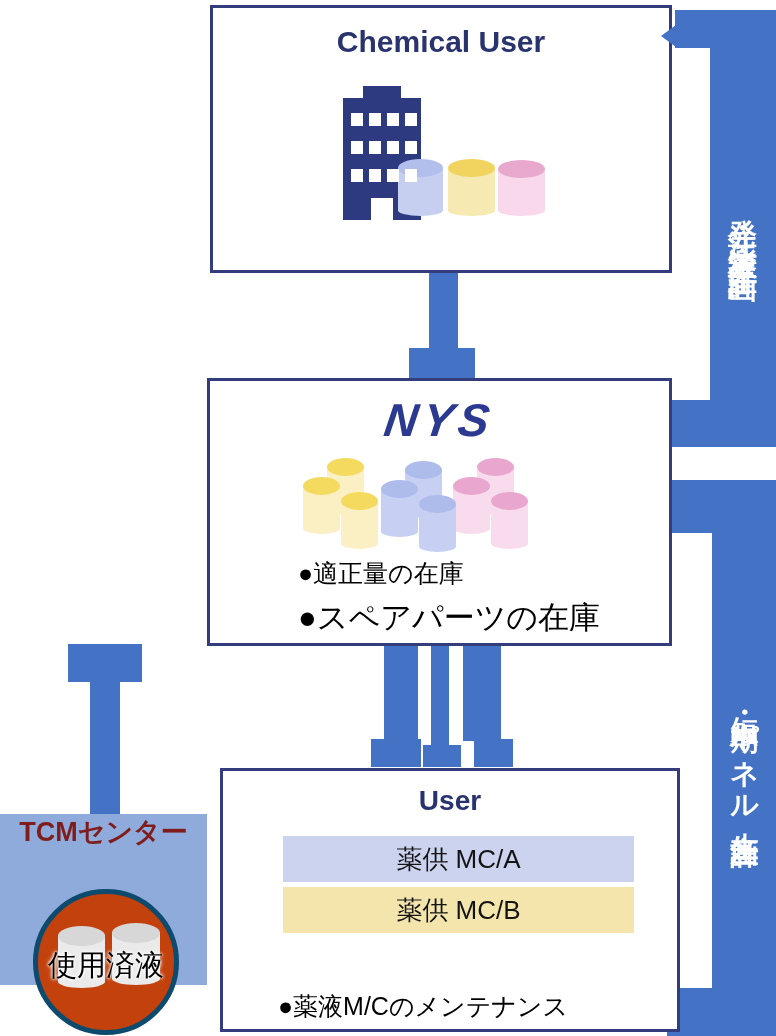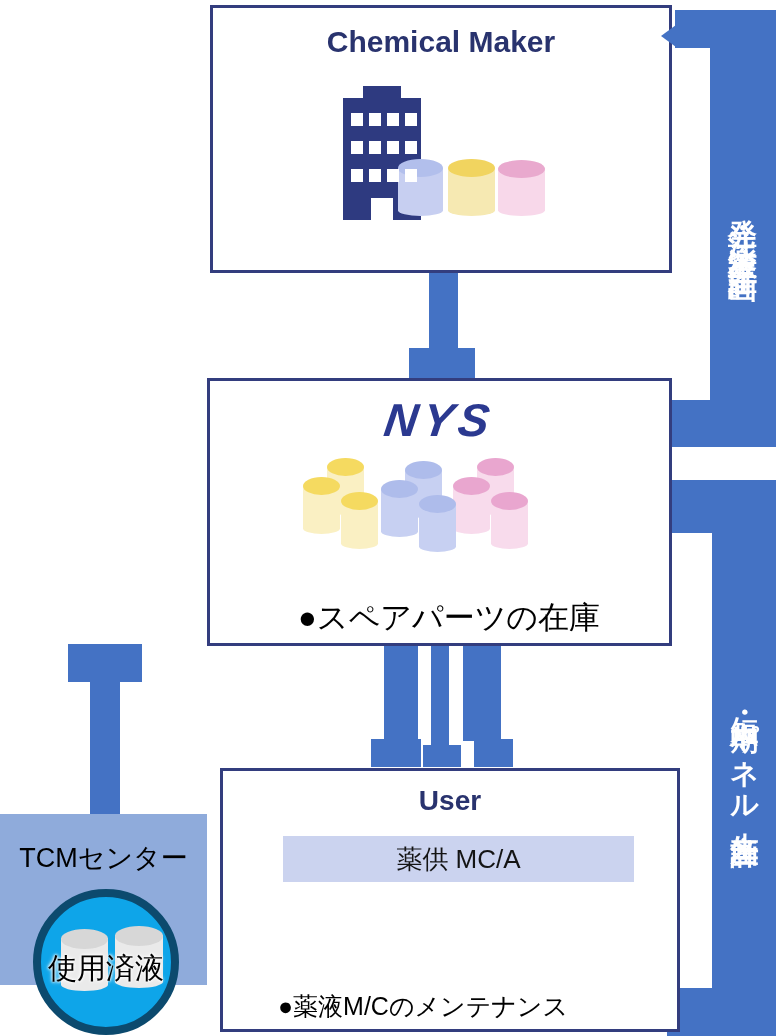--- a/index.html
+++ b/index.html
@@ -57,21 +57,21 @@
   <div class="blu" style="left:371px;top:739px;width:50px;height:28px;"></div>
   <div class="blu" style="left:431px;top:645px;width:18px;height:102px;"></div>
   <div class="blu" style="left:423px;top:745px;width:38px;height:22px;"></div>
   <div class="blu" style="left:463px;top:645px;width:38px;height:96px;"></div>
   <div class="blu" style="left:474px;top:739px;width:39px;height:28px;"></div>
 
   <div class="blu" style="left:68px;top:644px;width:74px;height:38px;"></div>
   <div class="blu" style="left:90px;top:682px;width:30px;height:132px;"></div>
 
   <div class="box" style="left:210px;top:5px;width:462px;height:268px;">
-    <div class="boxtitle" style="top:17px;font-size:30px;">Chemical Maker</div>
+    <div class="boxtitle" style="top:17px;font-size:30px;">Chemical User</div>
 
     <div>
       <div class="bld" style="left:150px;top:78px;width:38px;height:16px;"></div>
       <div class="bld" style="left:130px;top:90px;width:78px;height:122px;"></div>
       <div class="winGrid">
         <span></span>
           <span></span>
           <span></span>
           <span></span>
         <span></span>
@@ -104,33 +104,35 @@
       <div class="cyl" style="left:24px;top:0;width:37px;height:57px;--b:#C7D0F2;--t:#AEBCEB;z-index:1;"></div>
       <div class="cyl" style="left:0;top:19px;width:37px;height:57px;--b:#C7D0F2;--t:#AEBCEB;z-index:2;"></div>
       <div class="cyl" style="left:38px;top:34px;width:37px;height:57px;--b:#C7D0F2;--t:#AEBCEB;z-index:3;"></div>
     </div>
 
     <div class="abs" style="left:243px;top:77px;width:80px;height:93px;">
       <div class="cyl" style="left:24px;top:0;width:37px;height:57px;--b:#F8DBEC;--t:#E9A6CF;z-index:1;"></div>
       <div class="cyl" style="left:0;top:19px;width:37px;height:57px;--b:#F8DBEC;--t:#E9A6CF;z-index:2;"></div>
       <div class="cyl" style="left:38px;top:34px;width:37px;height:57px;--b:#F8DBEC;--t:#E9A6CF;z-index:3;"></div>
     </div>
+    <div class="bullet" style="left:88px;top:176px;font-size:25px;">●適正量の在庫</div>
     <div class="bullet" style="left:88px;top:216px;font-size:31px;">●スペアパーツの在庫</div>
   </div>
 
 
   <div class="fillbox" style="left:0;top:814px;width:207px;height:171px;background:#8FABDB;align-items:flex-start;">
-    <span style="color:#000000;font-size:27px;font-weight:400;margin-top:26px;">TCMセンター</span>
+    <span style="color:#7f1d1d;font-size:27px;font-weight:700;">TCMセンター</span>
   </div>
 
-  <div class="abs" style="left:33px;top:889px;width:146px;height:146px;background:#0ea5e9;border:8px solid #0c4a6e;border-radius:50%;box-sizing:border-box;z-index:4;">
+  <div class="abs" style="left:33px;top:889px;width:146px;height:146px;background:#c2410c;border:5px solid #0c4a6e;border-radius:50%;box-sizing:border-box;z-index:4;">
     <div class="cyl" style="left:20px;top:32px;width:47px;height:62px;--b:#EAEAEA;--t:#D7D7D7;"></div>
     <div class="cyl" style="left:74px;top:29px;width:48px;height:62px;--b:#EAEAEA;--t:#D7D7D7;"></div>
     <div class="abs" style="left:-10px;right:-10px;top:52px;text-align:center;font-size:29px;color:#000;z-index:5;text-shadow:0 0 3px #fff,0 0 3px #fff,0 0 5px #fff;">使用済液</div>
   </div>
 
   <div class="box" style="left:207px;top:768px;width:460px;height:264px;margin-left:13px;">
     <div class="boxtitle" style="top:14px;font-size:28px;">User</div>
     <div class="row" style="top:65px;background:#CBD3EF;">薬供 MC/A</div>
+    <div class="row" style="top:116px;background:#F3E5AB;">薬供 MC/B</div>
     <div class="bullet" style="left:55px;top:219px;font-size:25px;">●薬液M/Cのメンテナンス</div>
   </div>
 
 </div>
 
 </body></html>

